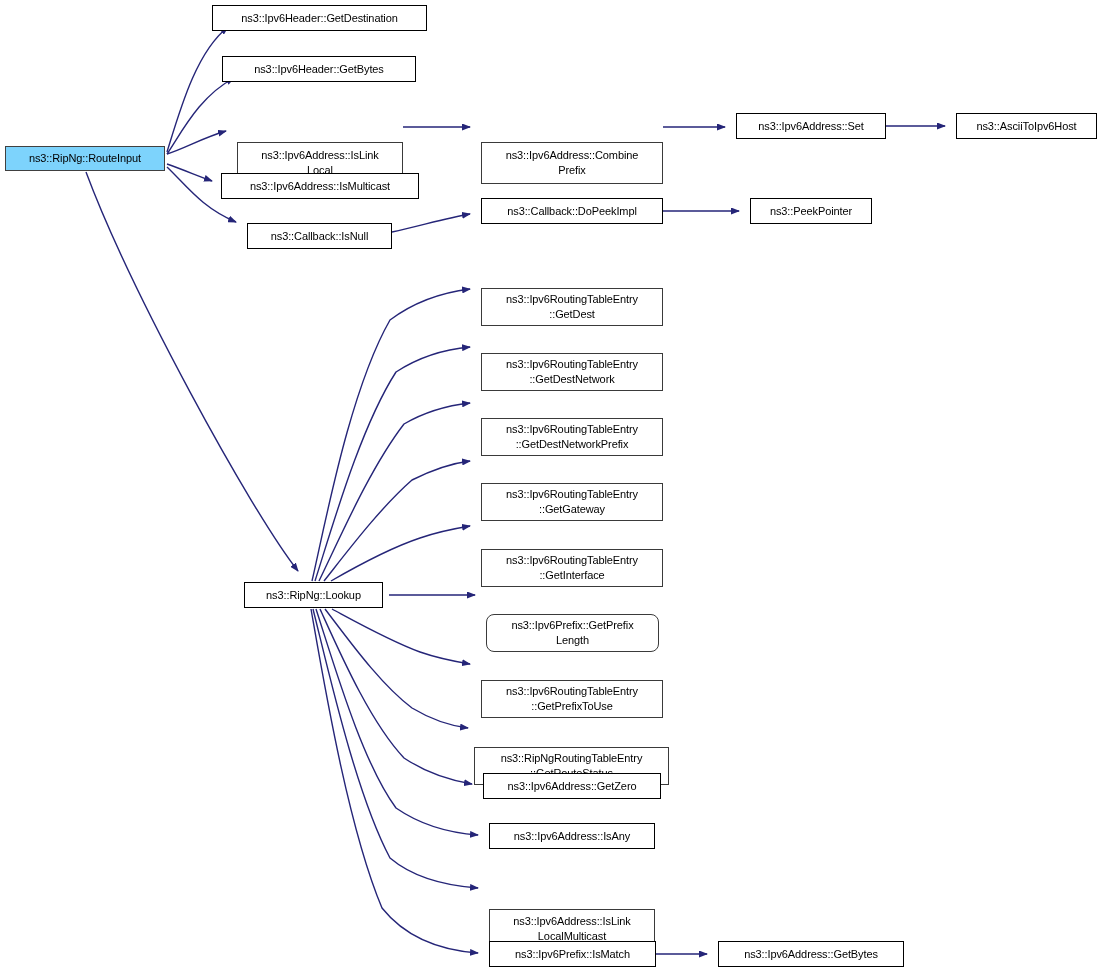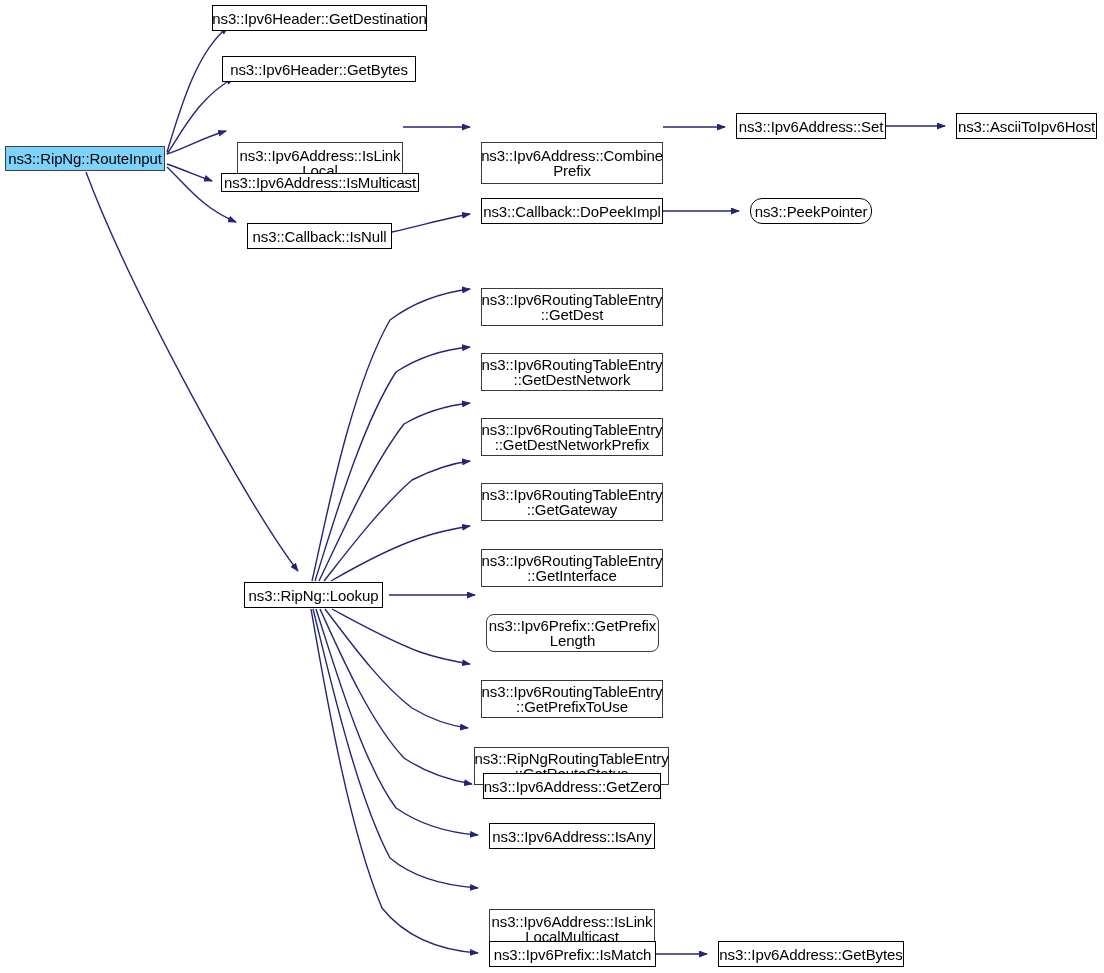--- a/index.html
+++ b/index.html
@@ -22,21 +22,21 @@
     width: 1104px;
     height: 973px;
     pointer-events: none;
   }
   .node {
     position: absolute;
     box-sizing: border-box;
     border: 1px solid #000000;
     background: #ffffff;
     color: #000000;
-    font-size: 15px;
+    font-size: 11px;
     line-height: 15px;
     text-align: center;
     display: flex;
     align-items: center;
     justify-content: center;
     padding: 0 3px;
     white-space: pre-line;
     letter-spacing: -0.1px;
   }
   .node.root {
@@ -84,28 +84,28 @@
         <path d="M 311 609 C 324 683 348 827 382 908 C 410 943 450 951 478 953" fill="none" stroke="#252578" stroke-width="1.4" marker-end="url(#arrow)"></path>
         <path d="M 656 954 L 707 954" fill="none" stroke="#252578" stroke-width="1.4" marker-end="url(#arrow)"></path>
       </g>
   </svg>
   <div id="node-layer">
       <div class="node root" style="left: 5px; top: 146px; width: 160px; height: 25px;">ns3::RipNg::RouteInput</div>
       <div class="node" style="left: 212px; top: 5px; width: 215px; height: 26px;">ns3::Ipv6Header::GetDestination</div>
       <div class="node" style="left: 222px; top: 56px; width: 194px; height: 26px;">ns3::Ipv6Header::GetBytes</div>
       <div class="node thick" style="left: 237px; top: 106px; width: 166px; height: 42px;">ns3::Ipv6Address::IsLink
 Local</div>
-      <div class="node" style="left: 221px; top: 173px; width: 198px; height: 19px;">ns3::Ipv6Address::IsMulticast</div>
+      <div class="node" style="left: 221px; top: 173px; width: 198px; height: 26px;">ns3::Ipv6Address::IsMulticast</div>
       <div class="node" style="left: 247px; top: 223px; width: 145px; height: 26px;">ns3::Callback::IsNull</div>
       <div class="node thick" style="left: 481px; top: 106px; width: 182px; height: 42px;">ns3::Ipv6Address::Combine
 Prefix</div>
       <div class="node" style="left: 736px; top: 113px; width: 150px; height: 26px;">ns3::Ipv6Address::Set</div>
       <div class="node" style="left: 956px; top: 113px; width: 141px; height: 26px;">ns3::AsciiToIpv6Host</div>
       <div class="node" style="left: 481px; top: 198px; width: 182px; height: 26px;">ns3::Callback::DoPeekImpl</div>
-      <div class="node" style="left: 750px; top: 198px; width: 122px; height: 26px; border-radius: 12px;">ns3::PeekPointer</div>
+      <div class="node" style="left: 750px; top: 198px; width: 122px; height: 26px;">ns3::PeekPointer</div>
       <div class="node" style="left: 244px; top: 582px; width: 139px; height: 26px;">ns3::RipNg::Lookup</div>
       <div class="node thick" style="left: 481px; top: 252px; width: 182px; height: 38px;">ns3::Ipv6RoutingTableEntry
 ::GetDest</div>
       <div class="node thick" style="left: 481px; top: 317px; width: 182px; height: 38px;">ns3::Ipv6RoutingTableEntry
 ::GetDestNetwork</div>
       <div class="node thick" style="left: 481px; top: 382px; width: 182px; height: 38px;">ns3::Ipv6RoutingTableEntry
 ::GetDestNetworkPrefix</div>
       <div class="node thick" style="left: 481px; top: 447px; width: 182px; height: 38px;">ns3::Ipv6RoutingTableEntry
 ::GetGateway</div>
       <div class="node thick" style="left: 481px; top: 513px; width: 182px; height: 38px;">ns3::Ipv6RoutingTableEntry

